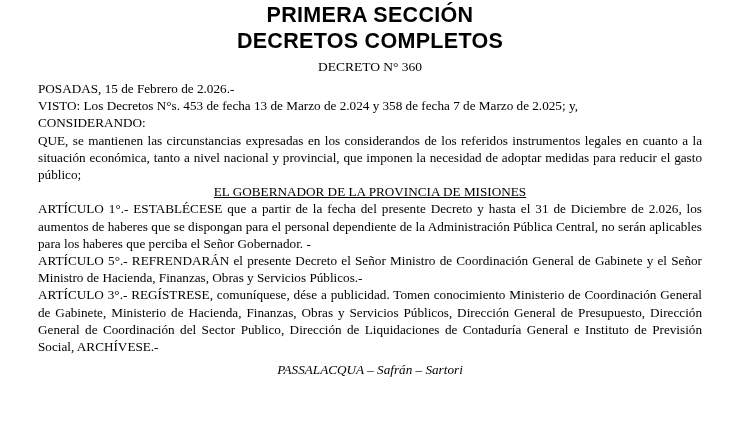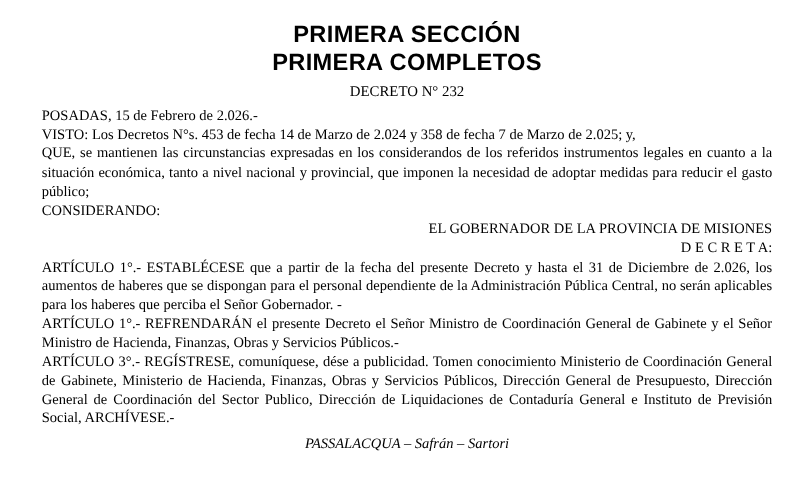--- a/index.html
+++ b/index.html
@@ -7,21 +7,21 @@
     width: 735px;
     height: 435px;
     background: #ffffff;
     overflow: hidden;
     font-family: "Liberation Serif", serif;
     color: #000000;
   }
   .page {
     width: 735px;
     height: 380px;
-    padding: 18px 33px 0 38px;
+    padding: 2px 33px 0 38px;
   }
   .doc-header {
     text-align: center;
   }
   .doc-header .main-title {
     font-family: "Liberation Sans", sans-serif;
     font-weight: 700;
     font-size: 21.5px;
     line-height: 26px;
     letter-spacing: 0.3px;
@@ -32,56 +32,55 @@
     line-height: 17px;
     margin-top: 4px;
     margin-bottom: 5px;
   }
   .para {
     font-size: 13.2px;
     line-height: 17.2px;
   }
   .para.left   { text-align: left; }
   .para.just   { text-align: justify; }
-  .para.center { text-align: right; }
+  .para.center { text-align: center; text-decoration: underline; }
   .signature {
     text-align: center;
     font-style: italic;
     font-size: 13.2px;
     line-height: 17.2px;
     margin-top: 6px;
   }
 </style>
 </head>
 <body>
 
 <div class="page">
 
   <div class="doc-header">
     <div class="main-title">PRIMERA SECCIÓN</div>
-    <div class="main-title">PRIMERA COMPLETOS</div>
+    <div class="main-title">DECRETOS COMPLETOS</div>
   </div>
 
-  <div class="decree-number">DECRETO N° 232</div>
+  <div class="decree-number">DECRETO N° 360</div>
 
   <div class="para left">POSADAS, 15 de Febrero de 2.026.-</div>
 
-  <div class="para left">VISTO: Los Decretos N°s. 453 de fecha 14 de Marzo de 2.024 y 358 de fecha 7 de Marzo de 2.025; y,</div>
+  <div class="para left">VISTO: Los Decretos N°s. 453 de fecha 13 de Marzo de 2.024 y 358 de fecha 7 de Marzo de 2.025; y,</div>
+
+  <div class="para left">CONSIDERANDO:</div>
 
   <div class="para just">QUE, se mantienen las circunstancias expresadas en los considerandos de los referidos instrumentos legales  en cuanto a la situación económica, tanto a nivel nacional y provincial, que imponen la necesidad de adoptar medidas para reducir el gasto público;</div>
-
-  <div class="para left">CONSIDERANDO:</div>
 
 
 
   <div class="para center">EL GOBERNADOR DE LA PROVINCIA DE MISIONES</div>
 
-  <div class="para center">D E C R E T A:</div>
 
   <div class="para just">ARTÍCULO 1°.- ESTABLÉCESE que a partir de la fecha del presente Decreto y hasta el 31 de Diciembre de 2.026, los aumentos de haberes que se dispongan para el personal dependiente de la Administración Pública Central, no serán aplicables para los haberes que perciba el Señor Gobernador. -</div>
 
-  <div class="para just">ARTÍCULO 1°.- REFRENDARÁN el presente Decreto el Señor Ministro de Coordinación General de Gabinete y el Señor Ministro de Hacienda, Finanzas, Obras y Servicios Públicos.-</div>
+  <div class="para just">ARTÍCULO 5°.- REFRENDARÁN el presente Decreto el Señor Ministro de Coordinación General de Gabinete y el Señor Ministro de Hacienda, Finanzas, Obras y Servicios Públicos.-</div>
 
   <div class="para just">ARTÍCULO 3°.- REGÍSTRESE, comuníquese, dése a publicidad. Tomen conocimiento Ministerio de Coordinación General de Gabinete, Ministerio de Hacienda, Finanzas, Obras y Servicios Públicos, Dirección General de Presupuesto, Dirección General de Coordinación del Sector Publico, Dirección de Liquidaciones de Contaduría General e Instituto de Previsión Social, ARCHÍVESE.-</div>
 
   <div class="signature">PASSALACQUA – Safrán – Sartori</div>
 
 </div>
 
 </body></html>

